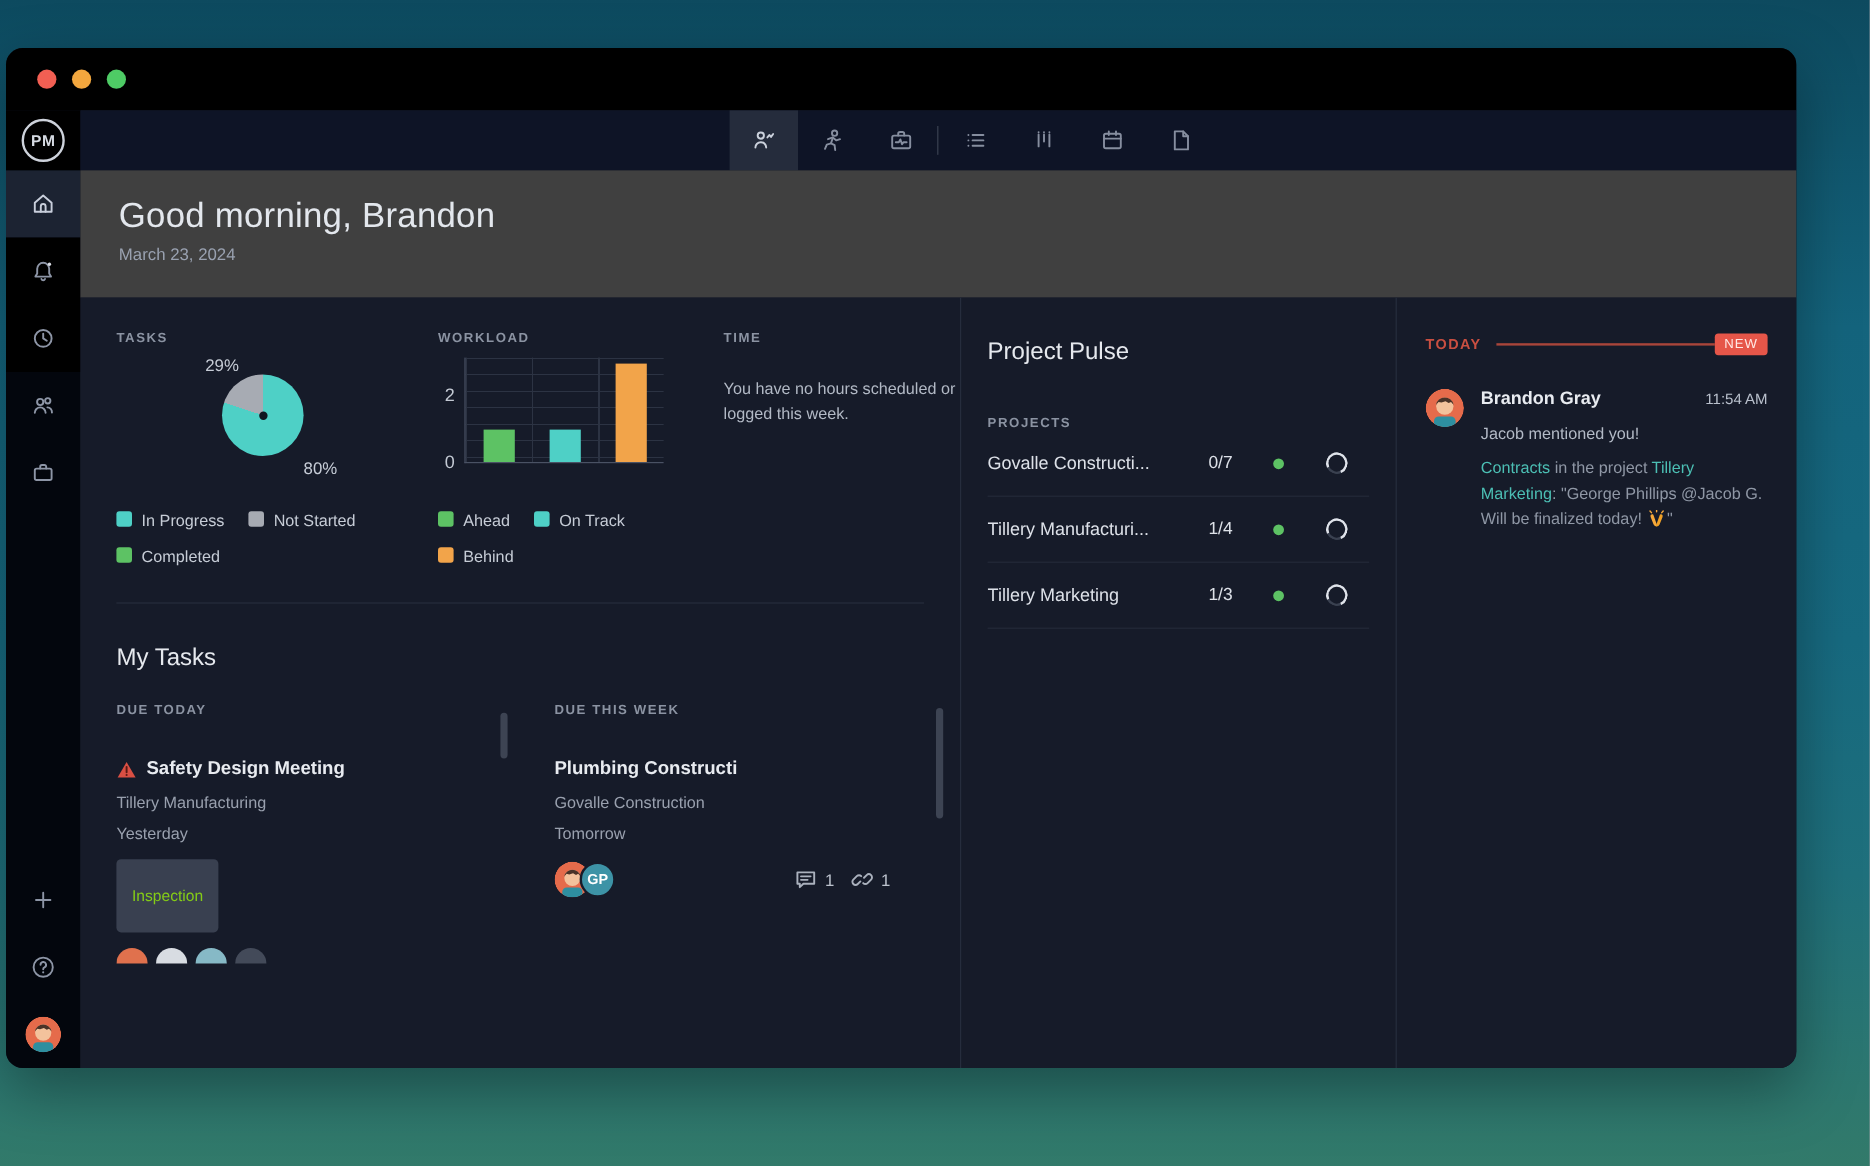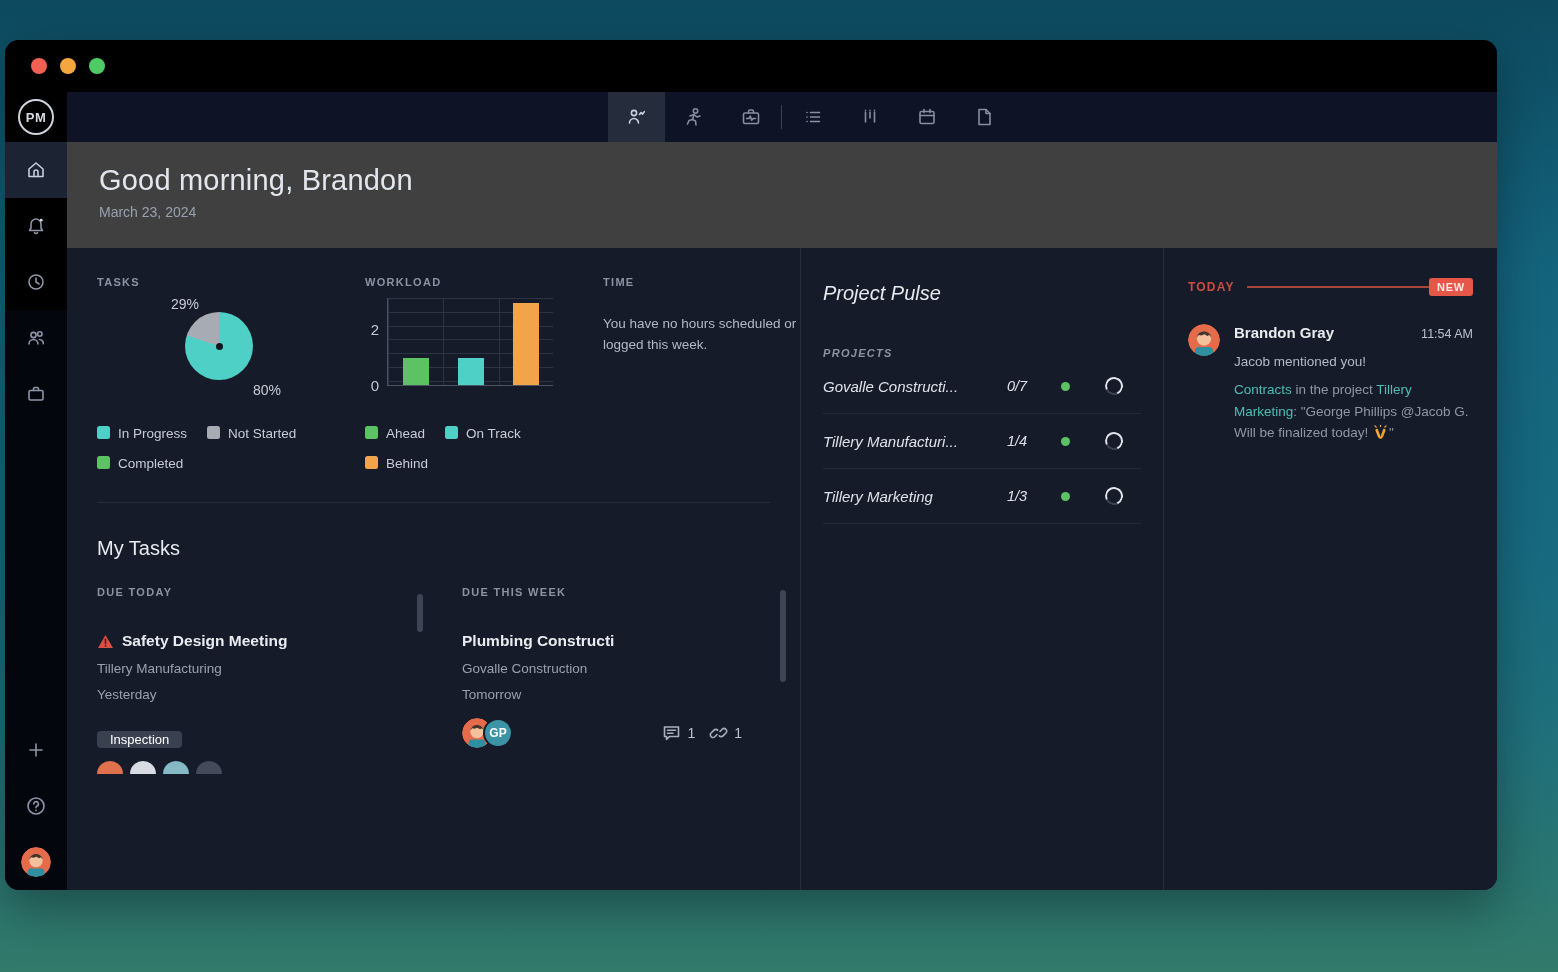--- a/index.html
+++ b/index.html
@@ -38,21 +38,21 @@
   .tool-tile { width:57px; display:flex; align-items:center; justify-content:center; }
   .tool-tile.selected { background:#252c3c; }
   .tool-tile .icon svg { stroke:#868e9f; }
   .tool-tile.selected .icon svg { stroke:#cbd1dc; }
   .tool-divider { width:1px; height:24px; background:#3a4151; align-self:center; margin:0 2px; }
   .header { height:106px; background:#404040; padding:22px 0 0 32px; flex:none; }
   .greeting { font-size:29px; color:#e3e7ed; font-weight:400; letter-spacing:.2px; }
   .date { font-size:14px; color:#99a1b0; margin-top:7px; }
   .content { flex:1; display:flex; min-height:0; background:#161b29; }
   .col-left { width:733px; padding:0 30px; flex:none; }
-  .col-mid { width:363px; padding:0 22px; border-left:1px solid #262d3d; flex:none;font-style:italic; }
+  .col-mid { width:363px; padding:0 22px; border-left:1px solid #262d3d; flex:none; }
   .col-right { flex:1; padding:0 24px; border-left:1px solid #262d3d; min-width:0; }
   .section-title { font-size:20px; color:#e6e9ee; font-weight:500; margin-top:34px; }
   .small-label { font-size:11px; font-weight:700; letter-spacing:1.3px; color:#8b93a2; }
   
   .summary-row { display:flex; margin-top:28px; }
   .block-tasks { width:268px; flex:none; }
   .block-workload { width:228px; flex:none; }
   .block-time { flex:1; padding-left:10px; }
   .pie-wrap { position:relative; height:122px; }
   .pie { position:absolute; left:88px; top:24px; width:68px; height:68px; border-radius:50%; }
@@ -80,21 +80,21 @@
   .h-divider { border-top:1px solid #272d3c; margin-top:16px; }
   
   .tasks-row { display:flex; margin-top:26px; position:relative; }
   .task-col1 { width:365px; flex:none; }
   .task-col2 { flex:1; }
   .task-card { margin-top:34px; }
   .task-title-row { display:flex; align-items:center; }
   .task-title { font-size:15.5px; font-weight:700; color:#e8ebf0; margin-left:8px; }
   .task-col2 .task-title { margin-left:0; }
   .task-sub { font-size:13.5px; color:#99a0ae; margin-top:11px; }
-  .tag-pill { display:inline-block; margin-top:29px; background:#394050; color:#ffffff; font-size:13px; padding:1px 13px; border-radius:4px; }
+  .tag-pill { display:inline-block; margin-top:14px; background:#394050; color:#84cc16; font-size:13px; padding:23px 13px; border-radius:4px; }
   .avatar-arcs { margin-top:13px; height:13px; overflow:hidden; display:flex; }
   .avatar-arcs div { width:26px; height:26px; border-radius:50%; margin-right:7px; flex:none; }
   .assignee-row { display:flex; align-items:center; margin-top:16px; }
   .gp-badge { width:30px; height:30px; border-radius:50%; background:#3d93a6; color:#fff; font-size:12px; font-weight:700;
     display:flex; align-items:center; justify-content:center; margin-left:-9px; border:2px solid #161b29; }
   .meta-icons { margin-left:auto; display:flex; align-items:center; margin-right:14px; }
   .meta-icons .icon svg { stroke:#aab1bd; }
   .meta-count { font-size:14px; color:#bcc2cd; margin:0 14px 0 6px; }
   .scroll-thumb { position:absolute; width:6px; border-radius:3px; background:#3d4453; }
   .thumb-mid { left:320px; top:8px; height:38px; }
@@ -103,21 +103,21 @@
   .projects-label { margin-top:42px; }
   .project-row { display:grid; grid-template-columns:1fr 54px 44px 36px; align-items:center; height:55px; border-bottom:1px solid #232a39; }
   .project-name { font-size:15px; color:#dde1e8; white-space:nowrap; overflow:hidden; }
   .project-count { font-size:14.5px; color:#dde1e8; }
   .status-dot { width:9px; height:9px; border-radius:50%; }
   .ring { width:18px; height:18px; border-radius:50%; border:2.5px solid #dfe3ea; border-bottom-color:#3a4150; transform:rotate(20deg); }
   
   .today-row { display:flex; align-items:center; margin-top:30px; }
   .today-label { font-size:12px; font-weight:700; letter-spacing:1.2px; color:#c94f41; }
   .today-line { flex:1; height:2px; background:#a8453a; margin:0 0 0 12px; }
-  .new-badge { background:#e65649; color:#ffe9e6; font-size:11px; font-weight:700; letter-spacing:.8px; padding:3px 8px; border-radius:3px; }
+  .new-badge { background:#e65649; color:#ffe9e6; font-size:11px; font-weight:400; letter-spacing:.8px; padding:3px 8px; border-radius:3px; }
   .ws-entry { display:flex; margin-top:28px; }
   .ws-body { flex:1; margin-left:14px; min-width:0; }
   .ws-head { display:flex; align-items:baseline; }
   .ws-author { font-size:15px; font-weight:700; color:#e8ebf0; }
   .ws-time { margin-left:auto; font-size:12.5px; color:#b9c0cc; }
   .ws-headline { margin-top:13px; font-size:13.5px; color:#b3bac6; }
   .ws-message { margin-top:10px; font-size:13.5px; line-height:1.6; color:#8f97a5; }
   .ws-link { color:#4cbfb4; }
   .emoji-hands { display:inline-block; vertical-align:-2px; }
 </style>

